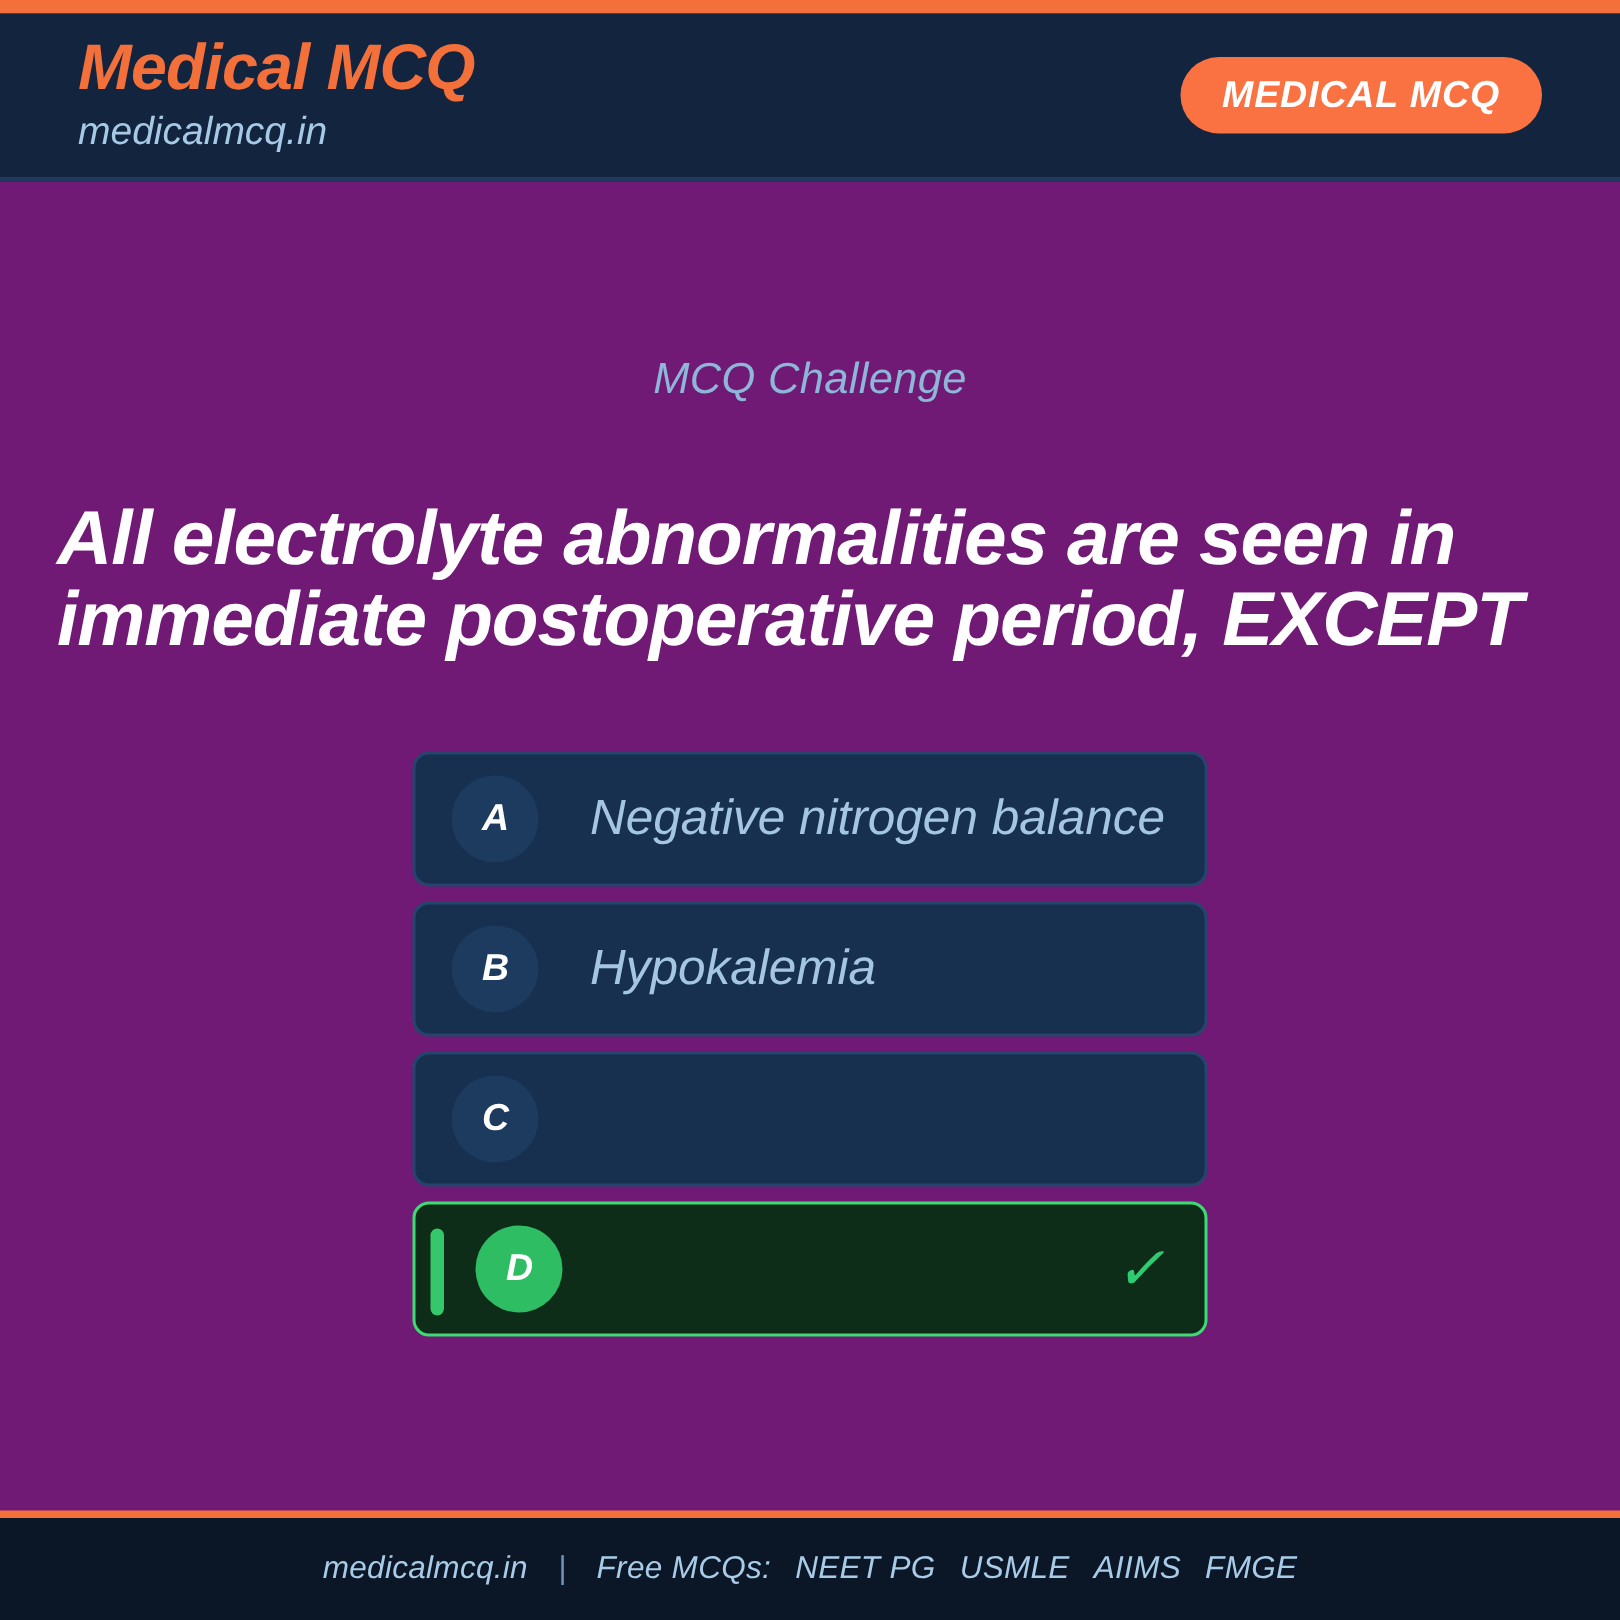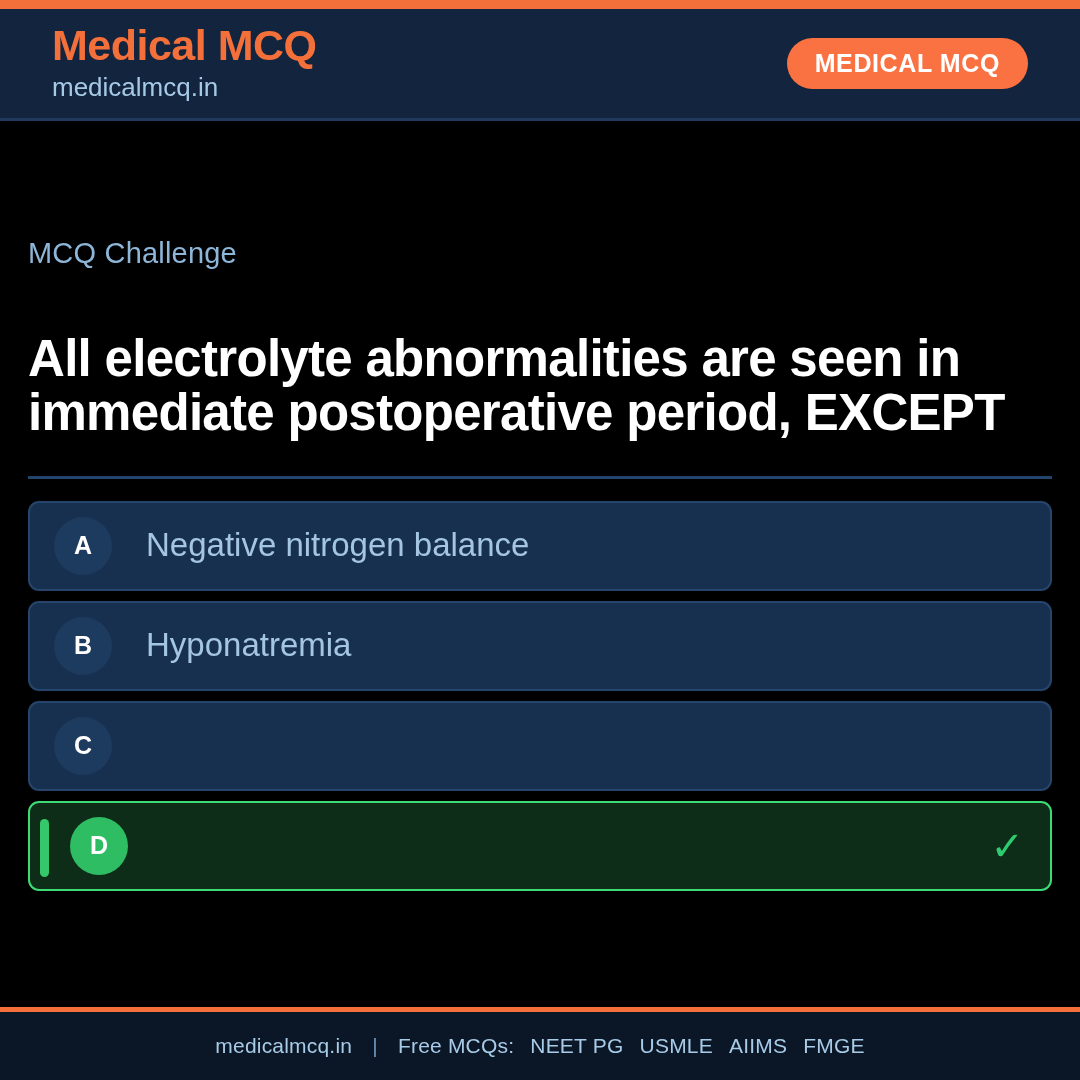--- a/index.html
+++ b/index.html
@@ -5,22 +5,22 @@
   * { margin:0; padding:0; box-sizing:border-box; }
   html, body {
     width:1080px; height:1080px;
     background:#0d1b2e;
     font-family:"Liberation Sans", sans-serif;
     overflow:hidden;
   }
   .page {
     position:relative;
     width:1080px; height:1080px;
-    background:#000000;
-    display:flex; flex-direction:column;
+    background:#701a75;
+    display:flex; flex-direction:column;font-style:italic;
   }
 
   
   .top-accent {
     height:9px;
     background:#f4703a;
     flex:0 0 auto;
   }
 
   
@@ -48,23 +48,24 @@
     font-size:25px; font-weight:bold;
     letter-spacing:0.6px;
     padding:11px 28px;
     border-radius:26px;
     white-space:nowrap;
   }
 
   
   .main {
     flex:1 1 auto;
-    padding:0 28px;
+    padding:0 38px;
     display:flex; flex-direction:column;
     justify-content:center;
+    align-items:center;
   }
   .eyebrow {
     font-size:29px; color:#8db6d8;
     margin-bottom:14px;
     letter-spacing:0.2px;
   }
   .question {
     font-size:51px; font-weight:bold;
     color:#ffffff; line-height:1.05;
     letter-spacing:-0.7px;
@@ -160,21 +161,21 @@
 
     <div class="options">
 
       <div class="option">
         <div class="badge">A</div>
         <div class="label">Negative nitrogen balance</div>
       </div>
 
       <div class="option">
         <div class="badge">B</div>
-        <div class="label">Hyponatremia</div>
+        <div class="label">Hypokalemia</div>
       </div>
 
       <div class="option">
         <div class="badge">C</div>
       </div>
 
       <div class="option correct">
         <div class="accent"></div>
         <div class="badge">D</div>
         <div class="tick">✓</div>

